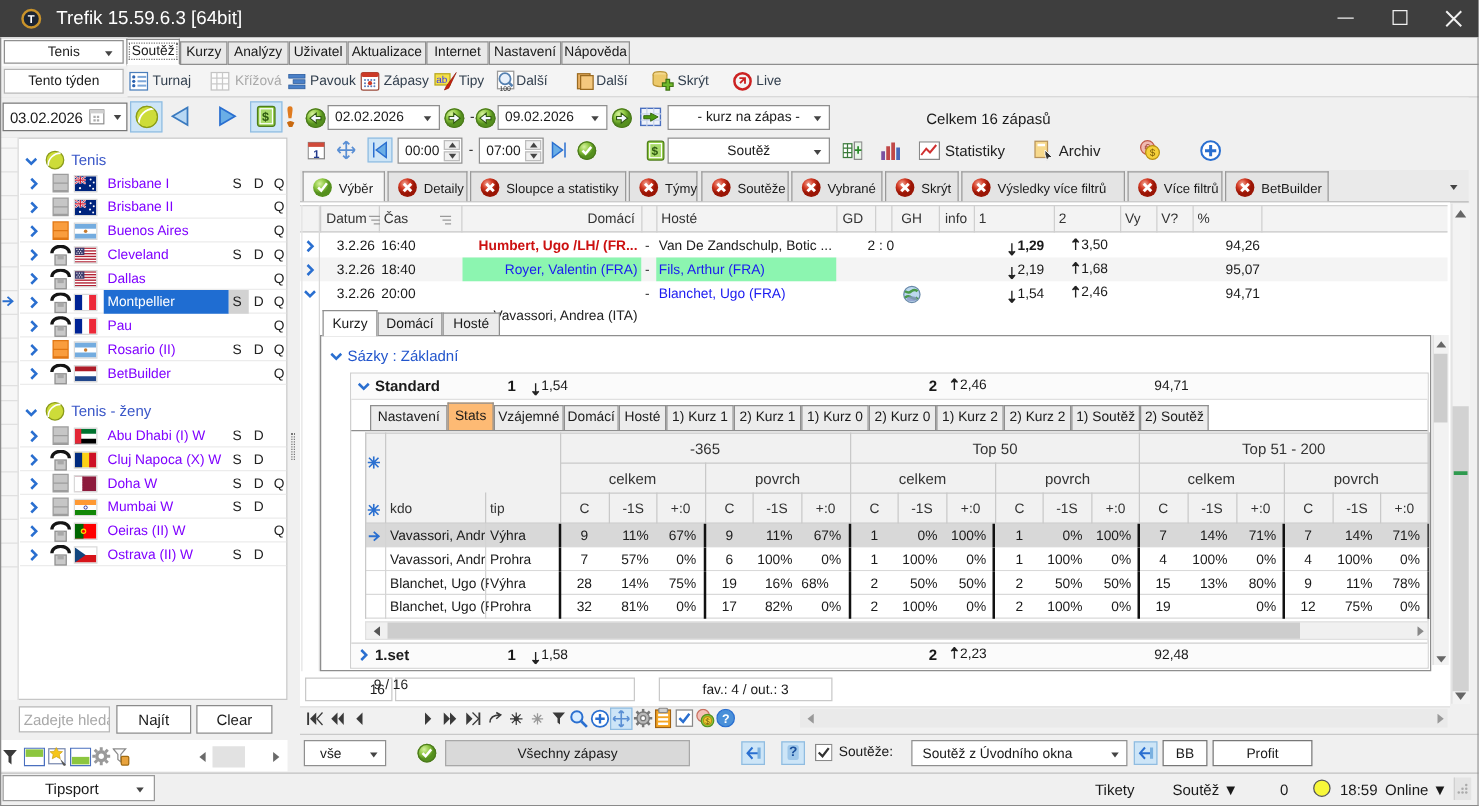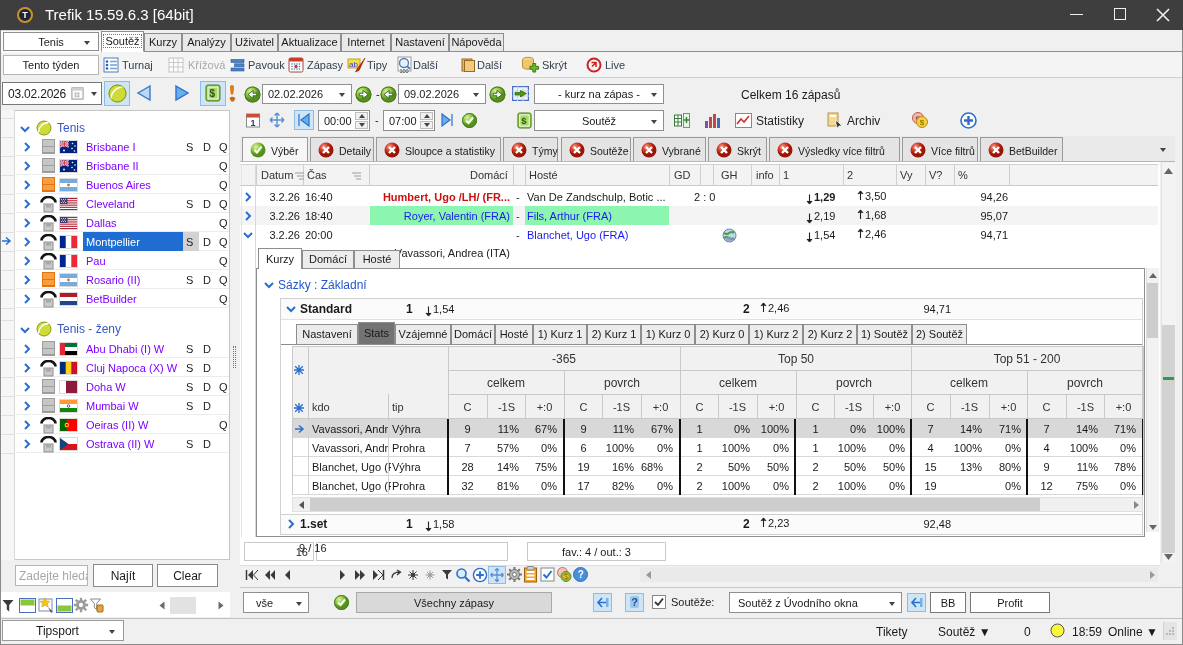--- a/index.html
+++ b/index.html
@@ -845,21 +845,21 @@
     <path d="M3.5 0.5 V9 M3.5 10 L1 7 M3.5 10 L6 7 M1.2 7.6 h4.6" stroke="#222" stroke-width="1.1" fill="none"></path>
   </svg>
 <div class="cell" style="left:433px;top:303px;width:34px;">1,54</div>
 <div class="ab" style="left:743px;top:302px;font-weight:bold;font-size:12px">2</div>
 <svg class="ico" style="left:760px;top:302px" width="7" height="11">
     <path d="M3.5 1.5 V10 M3.5 1 L1 4 M3.5 1 L6 4 M1.2 3.2 h4.6" stroke="#222" stroke-width="1.1" fill="none"></path>
   </svg>
 <div class="cell" style="left:768px;top:302px;width:34px;">2,46</div>
 <div class="cell" style="left:900px;top:303px;width:51px;text-align:right">94,71</div>
 <div class="ab" style="left:296px;top:324px;width:62px;height:20px;background:#ececec;border:1px solid #8e8e8e;border-bottom:none;text-align:center;padding-top:3px">Nastavení</div>
-<div class="ab" style="left:358px;top:322px;width:37px;height:22px;background:#737373;border:1px solid #8e8e8e;border-bottom:none;z-index:3;text-align:center;padding-top:4px">Stats</div>
+<div class="ab" style="left:358px;top:322px;width:37px;height:22px;background:#fdba74;border:1px solid #8e8e8e;border-bottom:none;z-index:3;text-align:center;padding-top:4px">Stats</div>
 <div class="ab" style="left:395px;top:324px;width:56px;height:20px;background:#ececec;border:1px solid #8e8e8e;border-bottom:none;text-align:center;padding-top:3px">Vzájemné</div>
 <div class="ab" style="left:451px;top:324px;width:44px;height:20px;background:#ececec;border:1px solid #8e8e8e;border-bottom:none;text-align:center;padding-top:3px">Domácí</div>
 <div class="ab" style="left:495px;top:324px;width:38px;height:20px;background:#ececec;border:1px solid #8e8e8e;border-bottom:none;text-align:center;padding-top:3px">Hosté</div>
 <div class="ab" style="left:533px;top:324px;width:54px;height:20px;background:#ececec;border:1px solid #8e8e8e;border-bottom:none;text-align:center;padding-top:3px">1) Kurz 1</div>
 <div class="ab" style="left:587px;top:324px;width:54px;height:20px;background:#ececec;border:1px solid #8e8e8e;border-bottom:none;text-align:center;padding-top:3px">2) Kurz 1</div>
 <div class="ab" style="left:641px;top:324px;width:54px;height:20px;background:#ececec;border:1px solid #8e8e8e;border-bottom:none;text-align:center;padding-top:3px">1) Kurz 0</div>
 <div class="ab" style="left:695px;top:324px;width:54px;height:20px;background:#ececec;border:1px solid #8e8e8e;border-bottom:none;text-align:center;padding-top:3px">2) Kurz 0</div>
 <div class="ab" style="left:749px;top:324px;width:54px;height:20px;background:#ececec;border:1px solid #8e8e8e;border-bottom:none;text-align:center;padding-top:3px">1) Kurz 2</div>
 <div class="ab" style="left:803px;top:324px;width:54px;height:20px;background:#ececec;border:1px solid #8e8e8e;border-bottom:none;text-align:center;padding-top:3px">2) Kurz 2</div>
 <div class="ab" style="left:857px;top:324px;width:55px;height:20px;background:#ececec;border:1px solid #8e8e8e;border-bottom:none;text-align:center;padding-top:3px">1) Soutěž</div>

